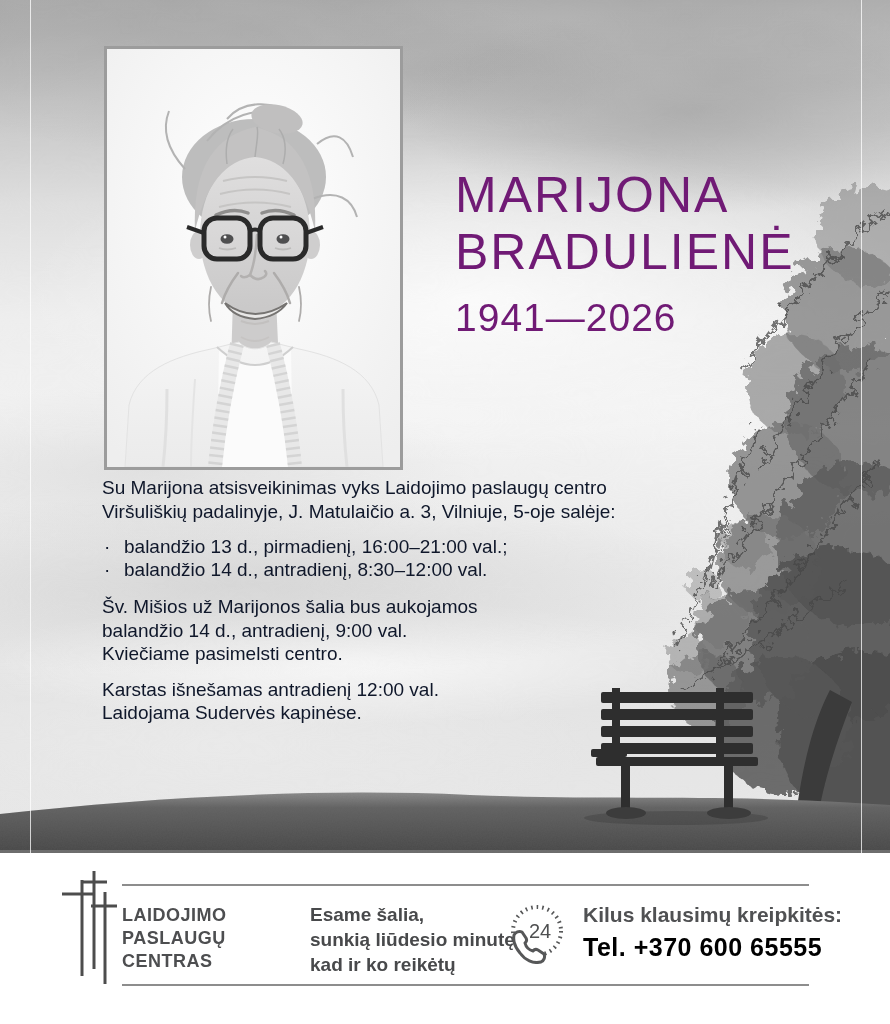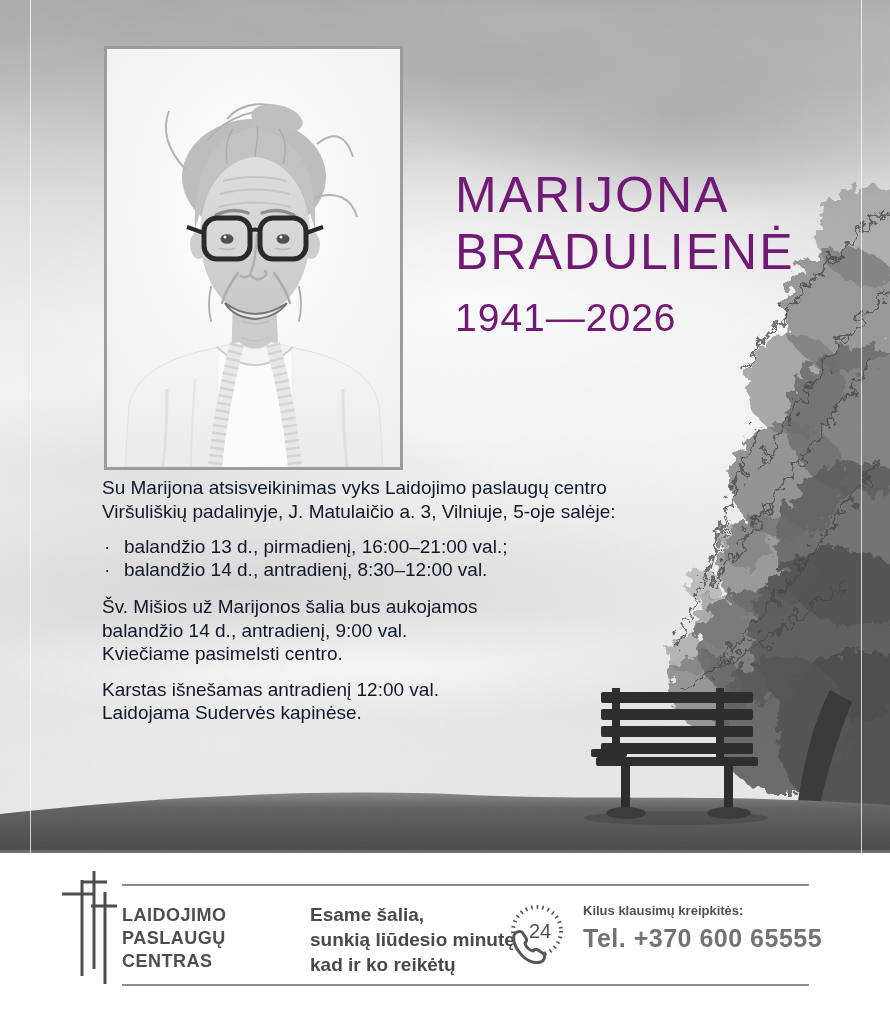--- a/index.html
+++ b/index.html
@@ -43,22 +43,22 @@
   .burial{margin-top:12px;line-height:23px;}
   
   .footer{position:absolute;left:0;top:853px;width:890px;height:171px;background:#ffffff;color:#4d4e50;}
   .rule{position:absolute;left:122px;width:687px;height:2px;background:#8d8d8d;}
   .rule-top{top:31px;} .rule-bottom{top:131px;}
   .crosses{position:absolute;left:56px;top:10px;}
   .brand{position:absolute;left:122px;top:51px;font-size:18px;font-weight:700;line-height:23px;letter-spacing:.5px;color:#4d4e50;}
   .tagline{position:absolute;left:262px;top:49px;font-size:19px;font-weight:700;line-height:25px;color:#48494b;margin-left:48px;}
   .phone-badge{position:absolute;left:504px;top:49px;}
   .contact{position:absolute;left:583px;top:50px;}
-  .contact-label{font-size:13px;font-weight:700;color:#505153;}
-  .contact-phone{font-size:25px;font-weight:700;margin-top:6px;color:#737373;letter-spacing:.5px;}
+  .contact-label{font-size:21px;font-weight:700;color:#505153;}
+  .contact-phone{font-size:25px;font-weight:700;margin-top:6px;color:#000000;letter-spacing:.5px;}
 </style>
 </head>
 <body>
 
 <div class="poster">
 
   <div class="scene">
     <svg width="890" height="853" viewBox="0 0 890 853">
       <defs>
         <filter id="roughen" x="-20%" y="-20%" width="140%" height="140%">

